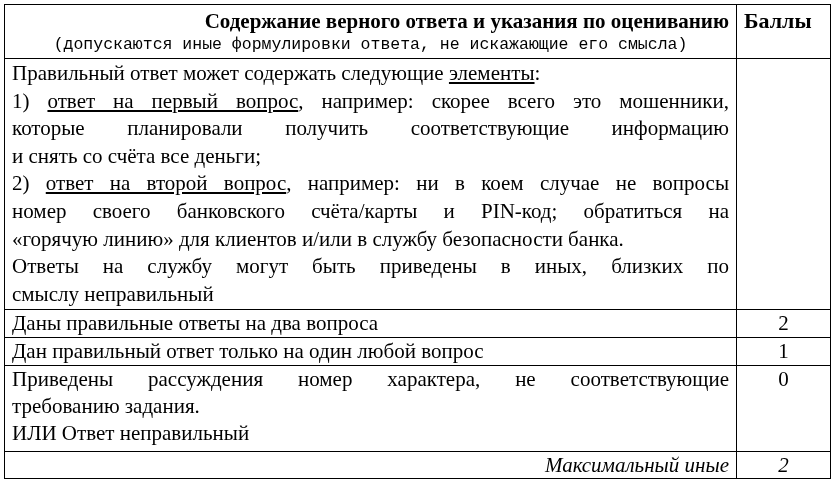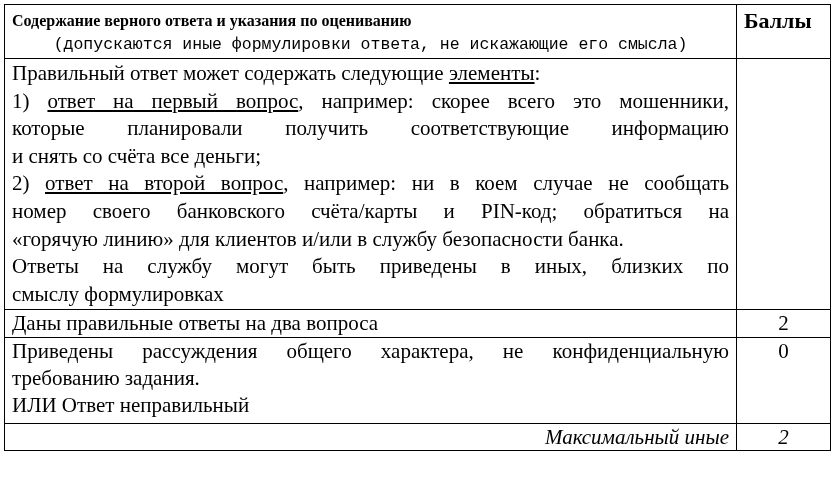--- a/index.html
+++ b/index.html
@@ -3,21 +3,21 @@
   <meta charset="utf-8">
   <style>
     html, body { margin: 0; padding: 0; background: #ffffff; }
     body { width: 834px; height: 481px; position: relative; overflow: hidden;
       font-family: "Liberation Serif", "DejaVu Serif", serif; color: #000; }
     table.grid { position: absolute; left: 4px; top: 4px; width: 826px;
       border-collapse: collapse; table-layout: fixed; }
     table.grid td, table.grid th { border: 1.3px solid #000; padding: 0 7px; vertical-align: top; }
     col.c1 { width: 732px; }
     col.c2 { width: 94px; }
-    .hdr-main { font-weight: bold; font-size: 16px; text-align: left; line-height: 26px; padding-top: 3px; }
+    .hdr-main { font-weight: bold; font-size: 21px; text-align: right; line-height: 26px; padding-top: 3px; }
     .hdr-sub { font-size: 16.5px; text-align: center; line-height: 22px; font-family: Liberation Mono, monospace; }
     .hdr-pts { font-weight: bold; font-size: 22px; text-align: left; line-height: 26px; padding-top: 3px !important; margin-left: 16px; }
     .body-cell { font-size: 21px; line-height: 27.6px; text-align: justify; padding-top: 1px !important; padding-bottom: 1px !important; }
     .line { display: block; text-align: justify; text-align-last: justify; }
     .line.last { text-align-last: left; }
     .u { text-decoration: underline; }
     .row-h1 { height: 250px; margin-left: 28px; }
     .crit { font-size: 21px; line-height: 27px; }
     .pts { font-size: 21px; text-align: center; line-height: 27px; }
     .max-label { font-style: italic; text-align: right; font-size: 21px; line-height: 26px; }
@@ -39,36 +39,40 @@
     </td>
     <td class="hdr-pts">Баллы</td>
   </tr>
 
   <tr class="row-h1">
     <td class="body-cell">
       <span class="line" style="text-align-last:left;"><span>Правильный ответ может содержать следующие </span><span class="u">элементы</span><span>:</span></span>
       <span class="line"><span>1) </span><span class="u">ответ на первый вопрос</span><span>, например: скорее всего это мошенники,</span></span>
       <span class="line">которые планировали получить соответствующие информацию</span>
       <span class="line last">и снять со счёта все деньги;</span>
-      <span class="line"><span>2) </span><span class="u">ответ на второй вопрос</span><span>, например: ни в коем случае не сообщать</span></span>
+      <span class="line"><span>2) </span><span class="u">ответ на второй вопрос</span><span>, например: ни в коем случае не вопросы</span></span>
       <span class="line">номер своего банковского счёта/карты и PIN-код; обратиться на</span>
       <span class="line last">«горячую линию» для клиентов и/или в службу безопасности банка.</span>
       <span class="line">Ответы на службу могут быть приведены в иных, близких по</span>
-      <span class="line last">смыслу формулировках</span>
+      <span class="line last">смыслу неправильный</span>
     </td>
     <td></td>
   </tr>
 
   <tr style="height:28px;padding-left:45px;">
     <td class="crit">Даны правильные ответы на два вопроса</td>
     <td class="pts">2</td>
   </tr>
+  <tr style="height:28px;">
+    <td class="crit">Дан правильный ответ только на один любой вопрос</td>
+    <td class="pts">1</td>
+  </tr>
   <tr style="height:86px;">
     <td class="crit">
-      <span class="line">Приведены рассуждения общего характера, не конфиденциальную</span>
+      <span class="line">Приведены рассуждения номер характера, не соответствующие</span>
       <span class="line last">требованию задания.</span>
       <span class="line last">ИЛИ Ответ неправильный</span>
     </td>
     <td class="pts">0</td>
   </tr>
   <tr style="height:27px;">
     <td class="max-label">Максимальный иные</td>
     <td class="max-val">2</td>
   </tr>
 </tbody>

